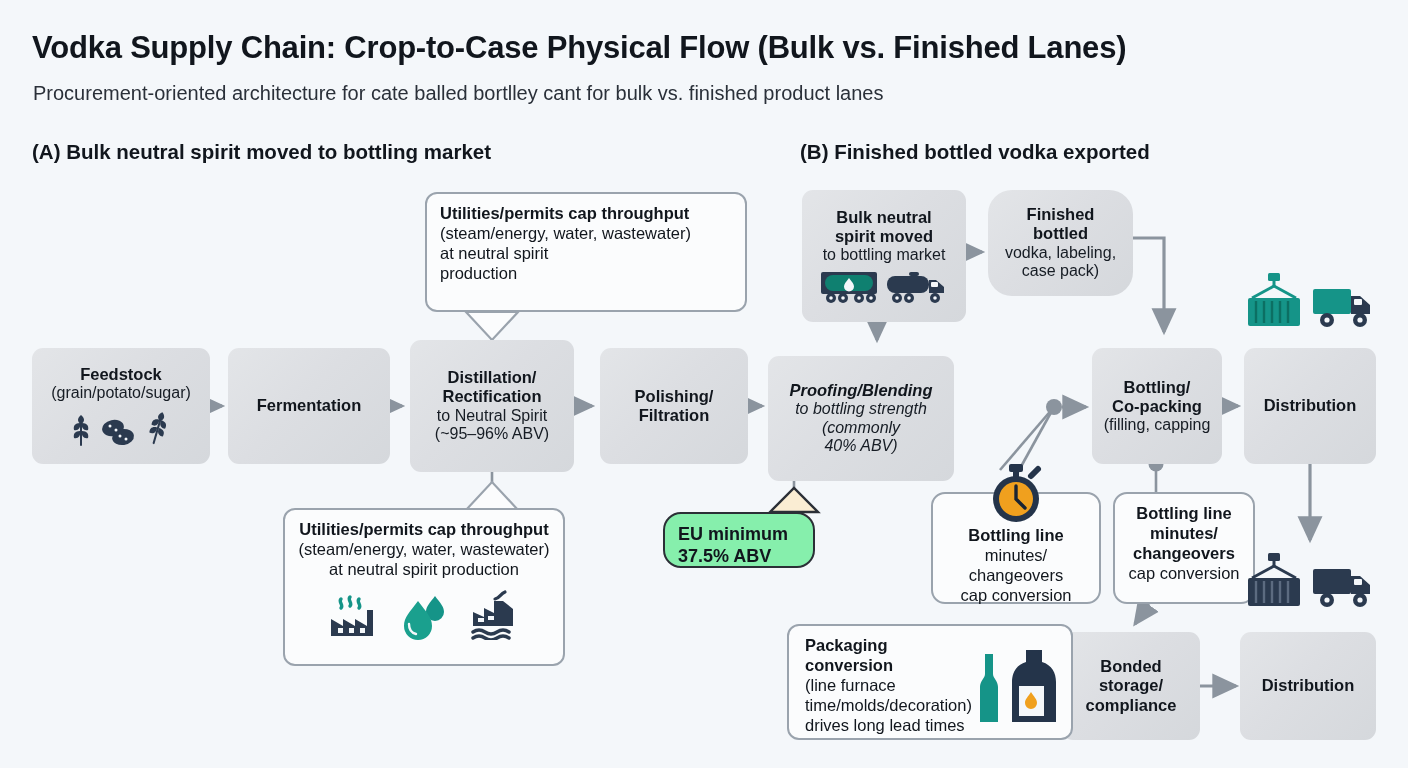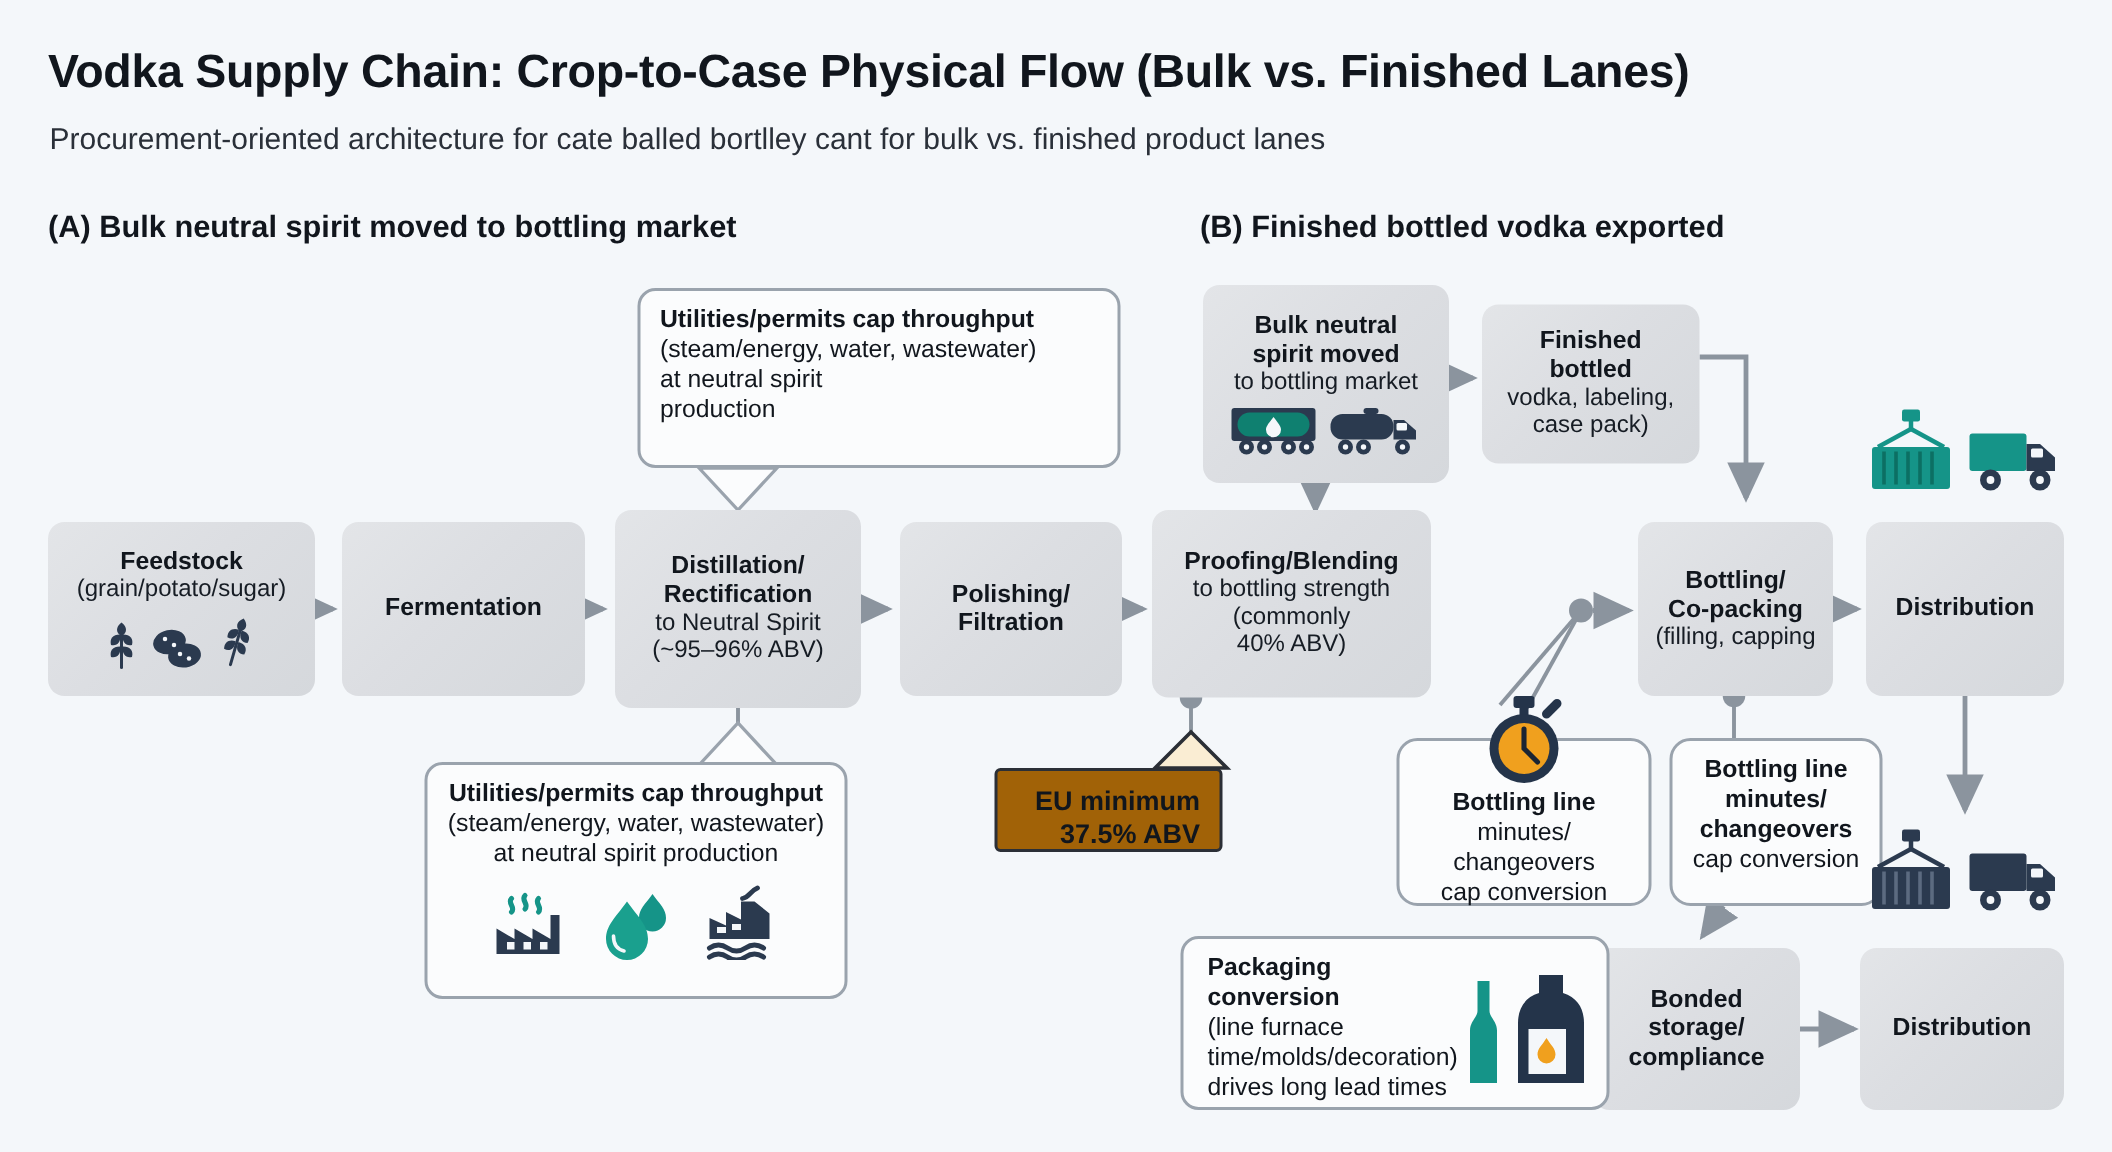--- a/index.html
+++ b/index.html
@@ -50,21 +50,21 @@
     box-sizing:border-box;
     padding:10px 13px;
     margin-left:35px;
   }
   .callout .hd{font-size:16.5px;font-weight:bold;line-height:1.21;color:#11161d;}
   .callout .ln{font-size:16.5px;font-weight:400;line-height:1.21;color:#11161d;}
   .callout.center{text-align:center;}
   .callout .ico{margin-top:8px;display:flex;align-items:flex-end;justify-content:center;gap:22px;}
 
   .callout.eu{
-    background:#a16207;border:2.4px solid #2b2f36;border-radius:4px;text-align:right;
+    background:#86efac;border:2.4px solid #2b2f36;border-radius:18px;text-align:left;
   }
   .callout.eu .hd{font-size:18px;font-weight:bold;line-height:1.2;}
 
   .freeicon{position:absolute;display:flex;align-items:flex-end;gap:8px;}
 </style>
 </head>
 <body>
 
 <div id="stage">
 
@@ -173,21 +173,21 @@
     <div class="hd">Rectification</div>
     <div class="sub">to Neutral Spirit</div>
     <div class="sub">(~95–96% ABV)</div>
   </div>
 
   <div class="node" style="left:600px;top:348px;width:148px;height:116px;">
     <div class="hd">Polishing/</div>
     <div class="hd">Filtration</div>
   </div>
 
-  <div class="node" style="left:768px;top:340px;width:186px;height:125px;">
+  <div class="node" style="left:768px;top:356px;width:186px;height:125px;font-style:italic;">
     <div class="hd">Proofing/Blending</div>
     <div class="sub">to bottling strength</div>
     <div class="sub">(commonly</div>
     <div class="sub">40% ABV)</div>
   </div>
 
   <div class="callout" style="left:390px;top:192px;width:322px;height:120px;">
     <div class="hd">Utilities/permits cap throughput</div>
     <div class="ln">(steam/energy, water, wastewater)</div>
     <div class="ln">at neutral spirit</div>
@@ -271,21 +271,21 @@
           </g>
         <g fill="#f4f7fa">
             <circle cx="12" cy="28" r="1.8"></circle>
             <circle cx="24" cy="28" r="1.8"></circle>
             <circle cx="50" cy="28" r="1.8"></circle>
           </g>
       </svg>
     </div>
   </div>
 
-  <div class="node" style="left:988px;top:203px;width:145px;height:106px;">
+  <div class="node" style="left:988px;top:190px;width:145px;height:106px;border-radius:24px;">
     <div class="hd">Finished</div>
     <div class="hd">bottled</div>
     <div class="sub">vodka, labeling,</div>
     <div class="sub">case pack)</div>
   </div>
 
   <div class="node" style="left:1092px;top:348px;width:130px;height:116px;">
     <div class="hd">Bottling/</div>
     <div class="hd">Co-packing</div>
     <div class="sub">(filling, capping</div>

